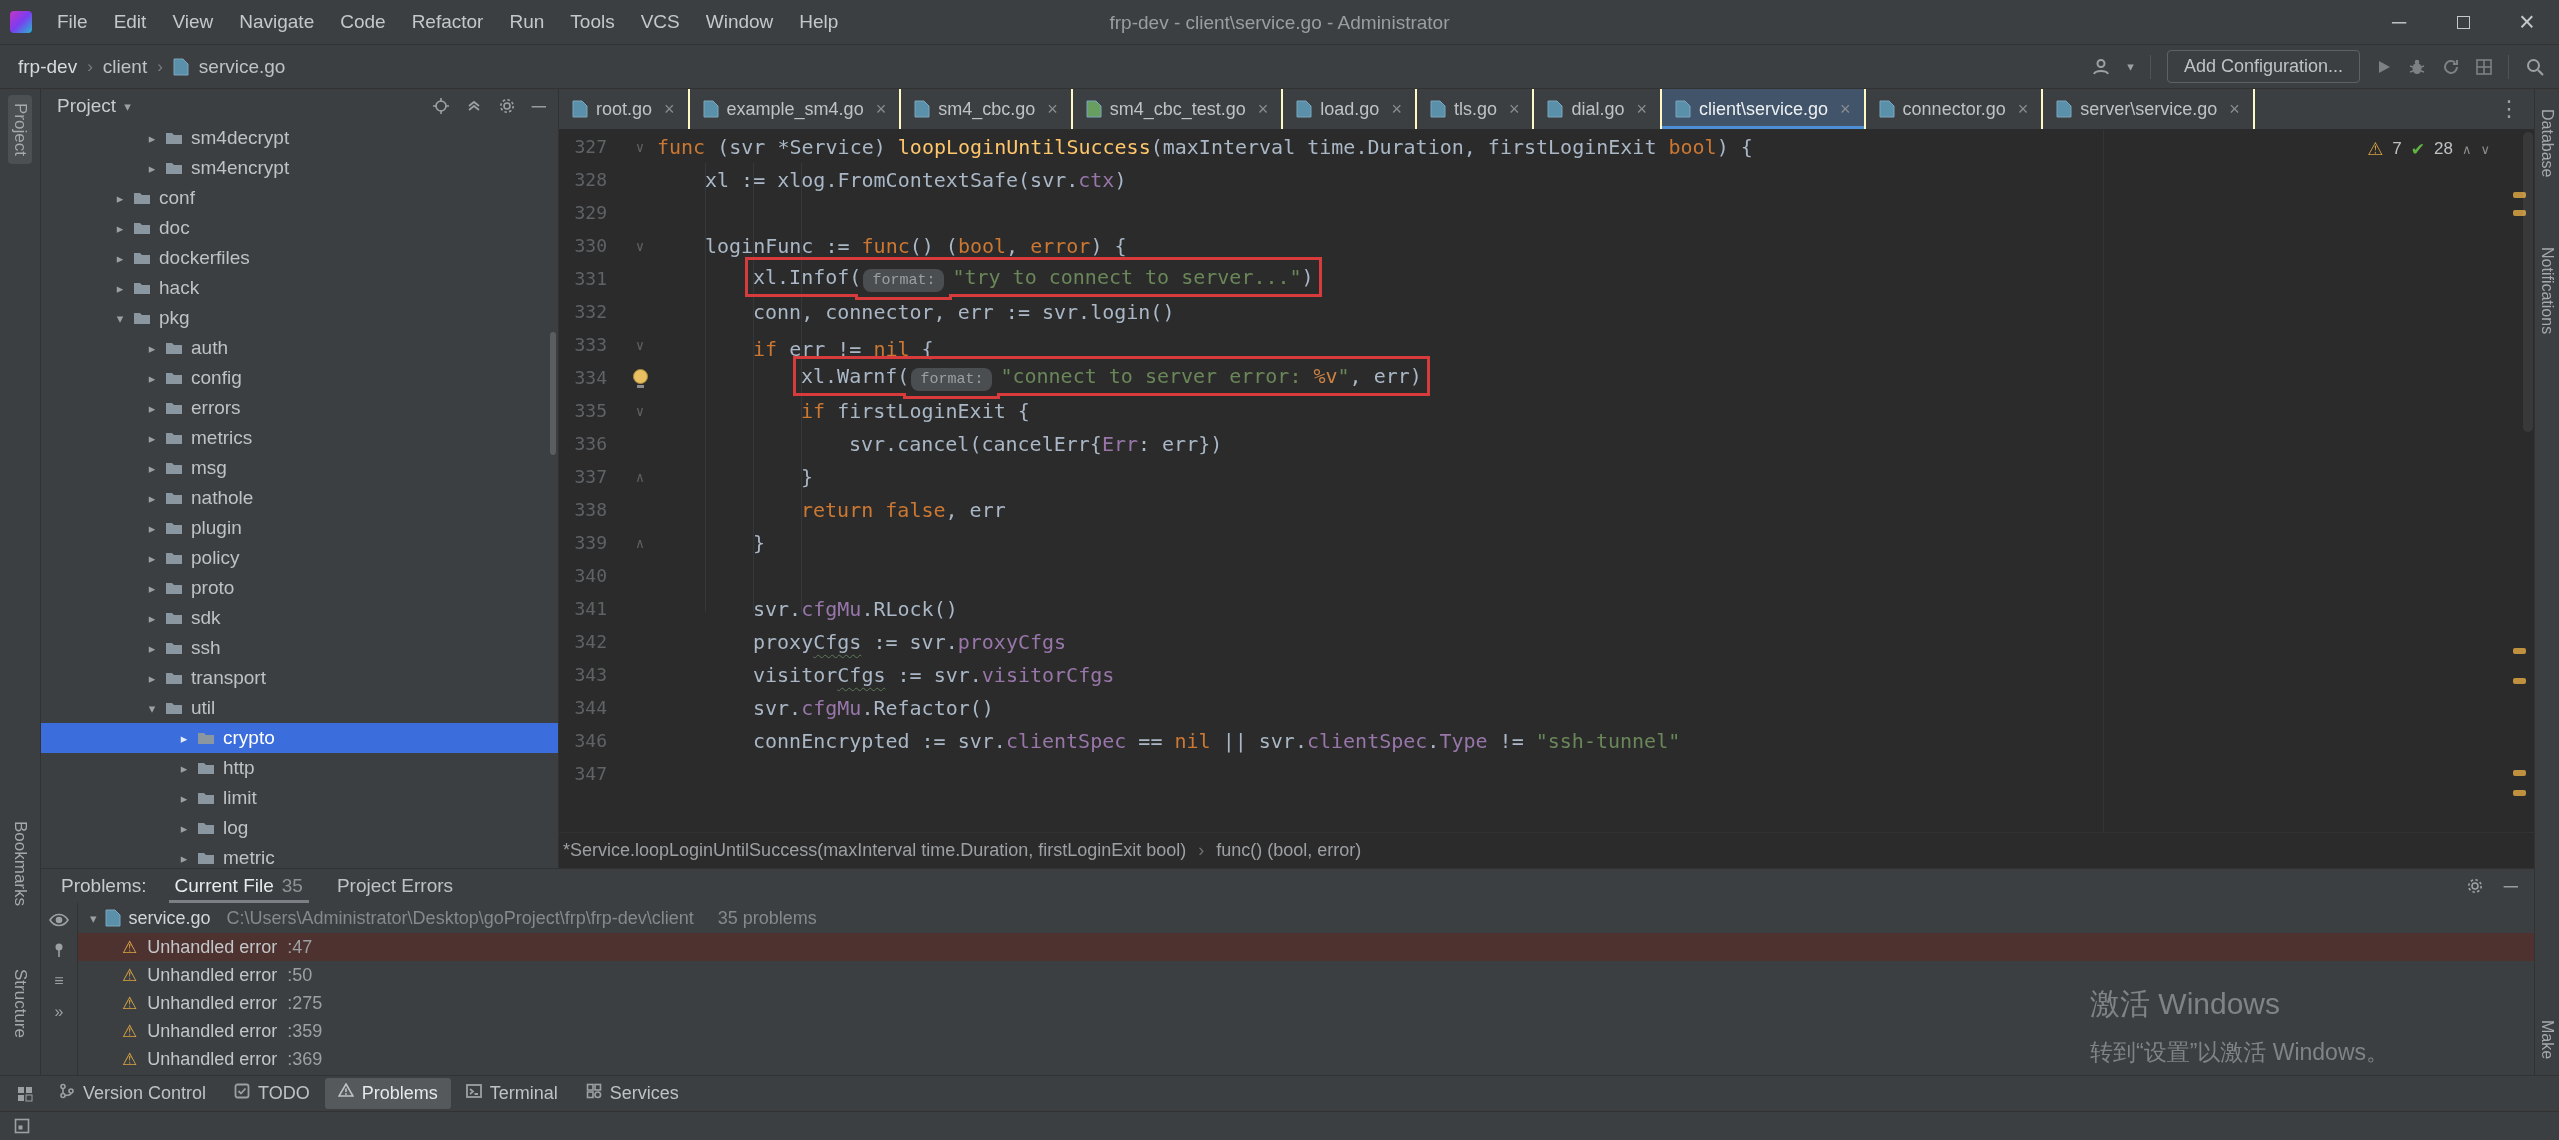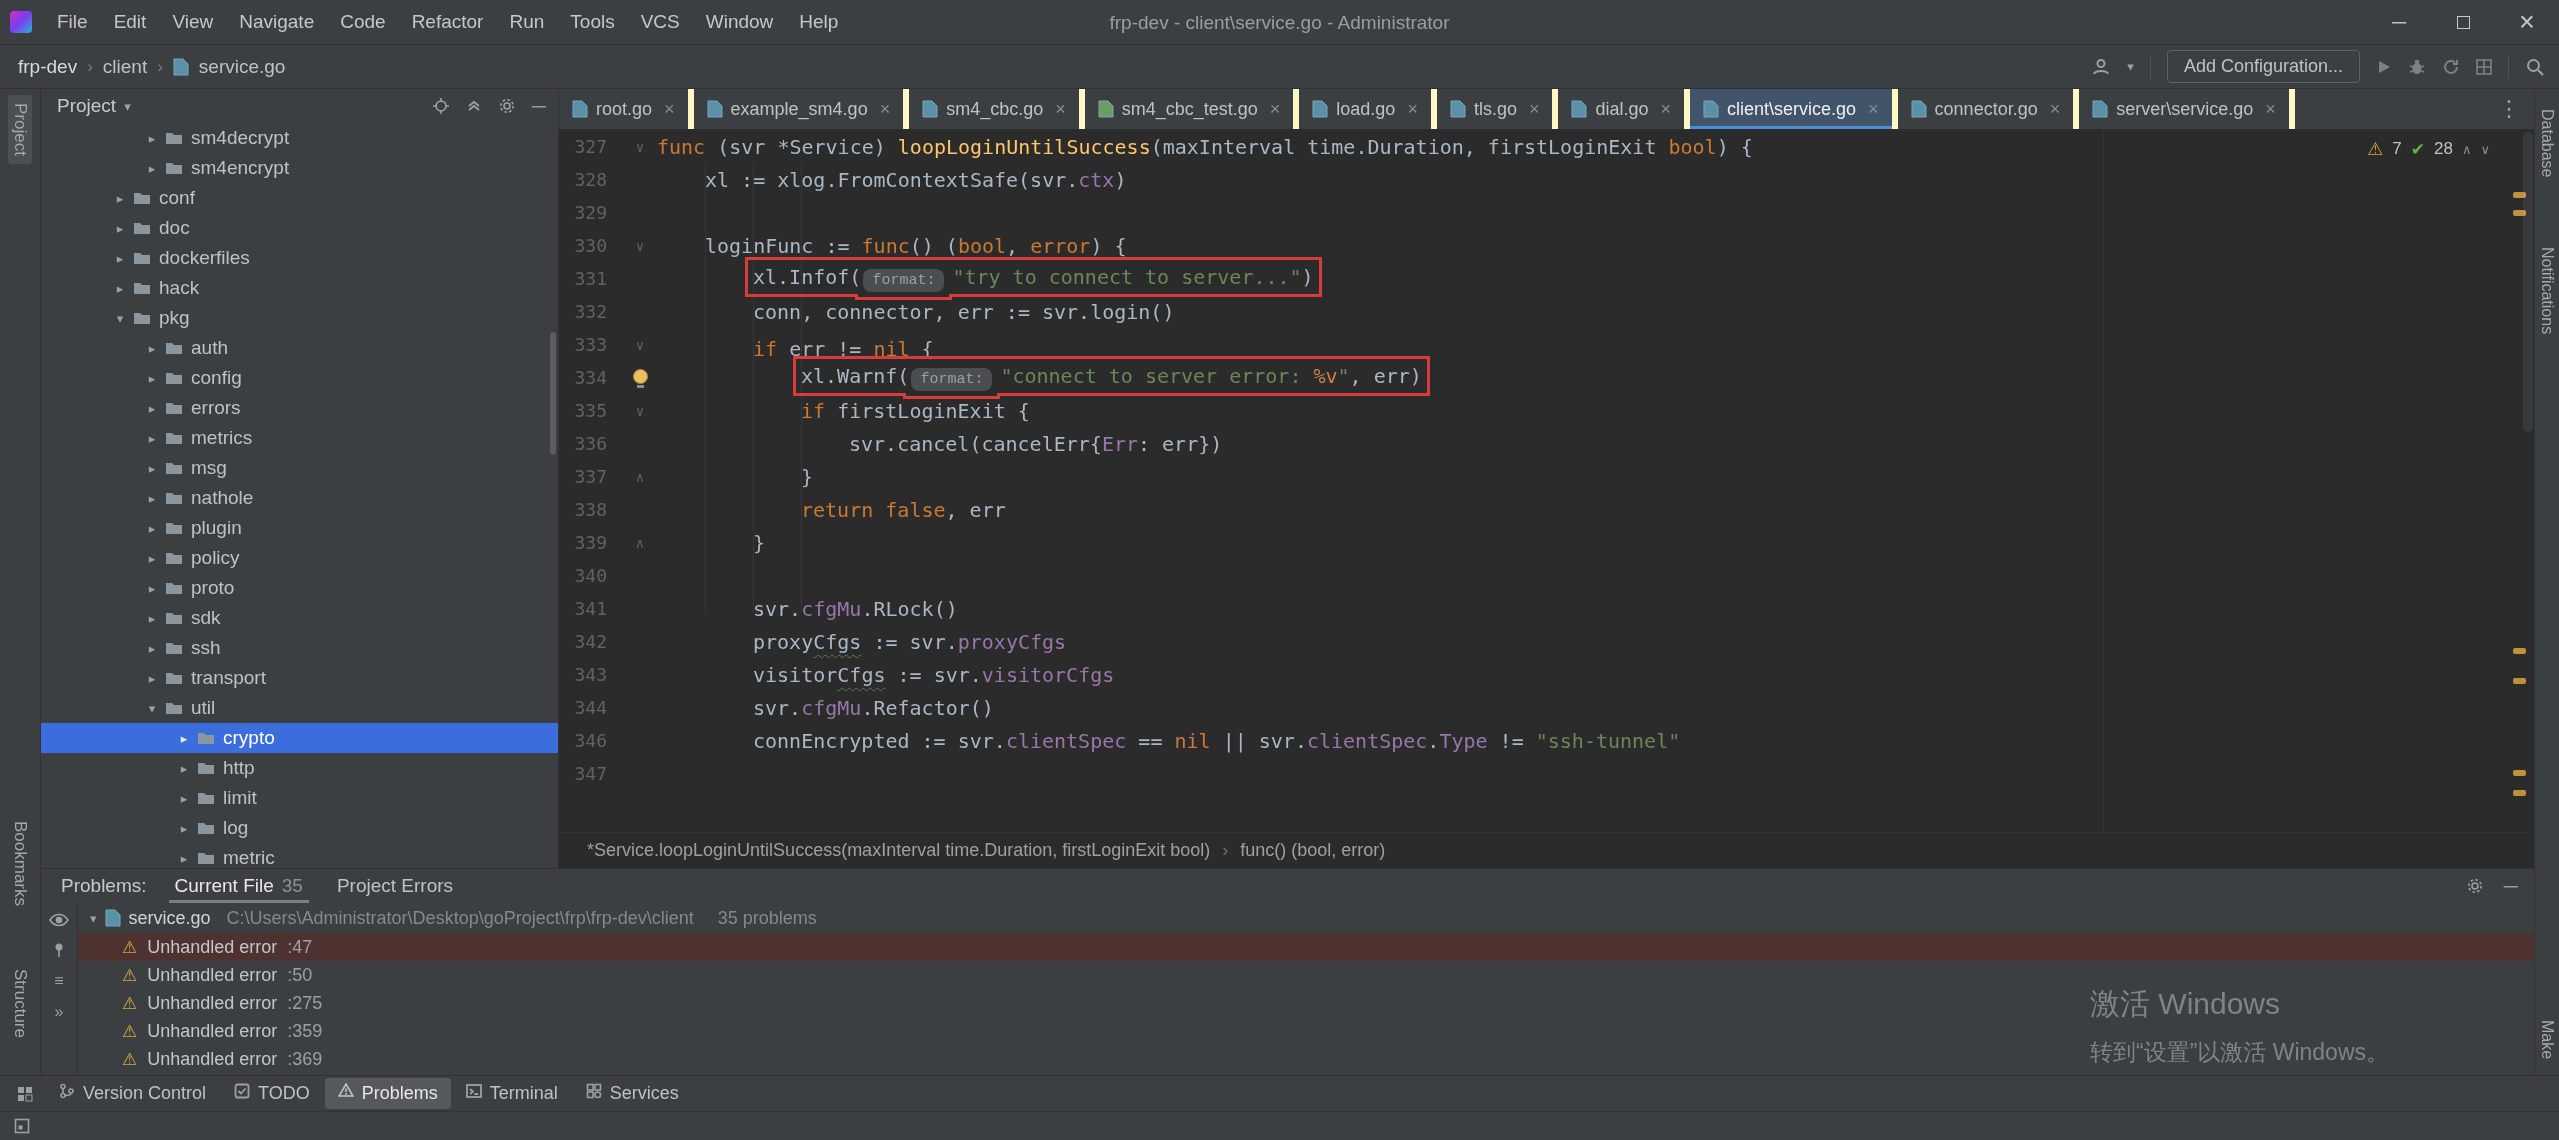--- a/index.html
+++ b/index.html
@@ -71,21 +71,21 @@
   .tree-icon { margin:0 8px 0 2px; flex:none; display:flex; }
   .tree-scroll { position:absolute; right:2px; top:243px; width:6px; height:123px;
     background:#5a5e61; border-radius:3px; }
 
   
   .editor-col { flex:1; display:flex; flex-direction:column; background:var(--editor-bg,#2b2b2b); min-width:0; }
   .tabbar { height:41px; flex:none; background:var(--panel-bg,#3c3f41);
     display:flex; align-items:stretch; border-bottom:1px solid #2a2c2e; }
   .tabs-wrap { display:flex; align-items:stretch; }
   .tab { display:flex; align-items:center; gap:8px; padding:0 13px; font-size:18px;
-    color:#bfc2c5; border-right:6px solid #fef9c3; position:relative; white-space:nowrap; }
+    color:#bfc2c5; border-right:2px solid #fef9c3; position:relative; white-space:nowrap; }
   .tab .close { color:#8a8d90; font-size:18px; margin-left:4px; }
   .tab.active { background:var(--tab-active-bg,#415469); color:#eef1f3; }
   .tab.active:after { content:""; position:absolute; left:0; right:0; bottom:0;
     height:3px; background:var(--tab-active-underline,#4d8fd6); }
   .tab-more { margin-left:auto; display:flex; align-items:center; padding:0 14px;
     color:#9da0a3; font-size:22px; }
 
   .code-area { flex:1; position:relative; overflow:hidden;
     font-family:"DejaVu Sans Mono","Liberation Mono",monospace; font-size:20px; }
   .indent-guide { position:absolute; top:33px; bottom:220px; width:1px; background:#35383b; z-index:1; }
@@ -118,21 +118,21 @@
   .ok-mark { color:var(--ok-green,#62b543); font-size:17px; }
   .insp-nav { color:#8a8d90; font-size:13px; }
 
   .stripe-marks span { position:absolute; right:8px; width:13px; height:6px;
     background:var(--warning,#d9a343); border-radius:2px; opacity:.85; z-index:3; }
   .edit-scroll { position:absolute; right:1px; top:2px; width:10px; height:300px;
     background:rgba(255,255,255,.07); border-radius:5px; z-index:3; }
 
   .editor-breadcrumbs { height:36px; flex:none; border-top:1px solid #323232;
     background:var(--editor-bg,#2b2b2b); display:flex; align-items:center;
-    padding-left:28px; gap:12px; font-size:18px; color:#9da0a3; white-space:nowrap; }
+    padding-left:4px; gap:12px; font-size:18px; color:#9da0a3; white-space:nowrap; }
   .ebc-sep { color:#6f7376; }
 
   
   .problems-panel { position:absolute; top:868px; left:41px; right:25px; height:207px;
     background:var(--panel-bg,#3c3f41); border-top:1px solid #323232;
     display:flex; flex-direction:column; overflow:hidden; z-index:4; }
   .problems-header { height:34px; flex:none; display:flex; align-items:center;
     padding:0 16px 0 20px; gap:22px; font-size:19px; }
   .plabel { color:#c7cacd; }
   .ptab { display:flex; gap:8px; align-items:center; height:100%; padding:0 6px;

